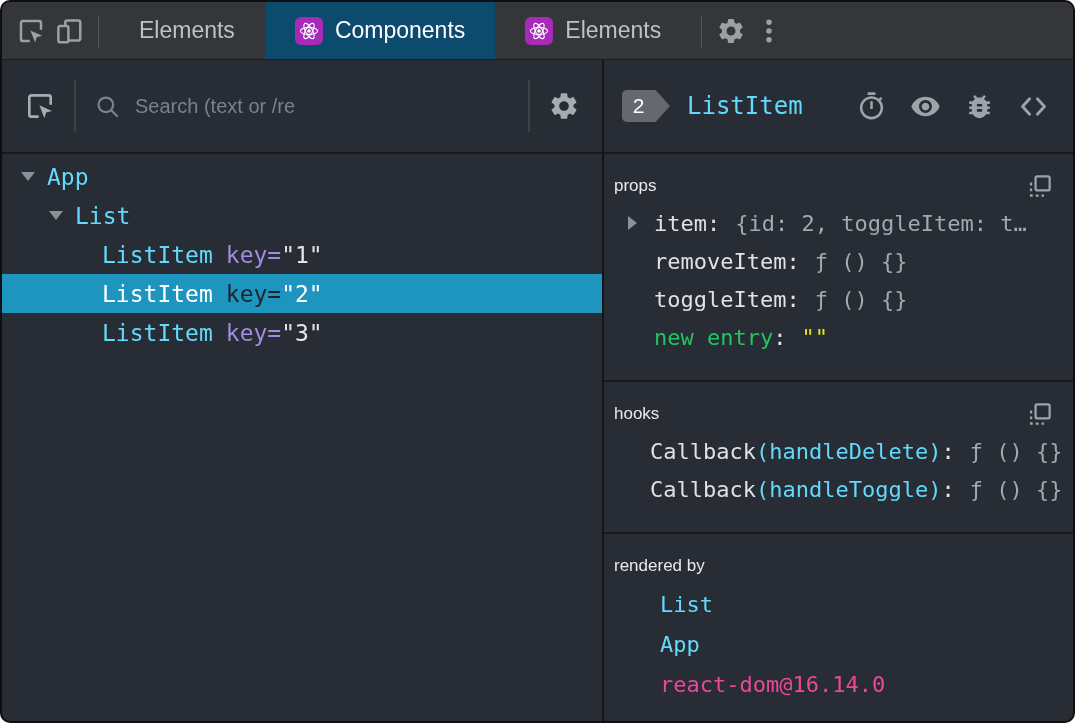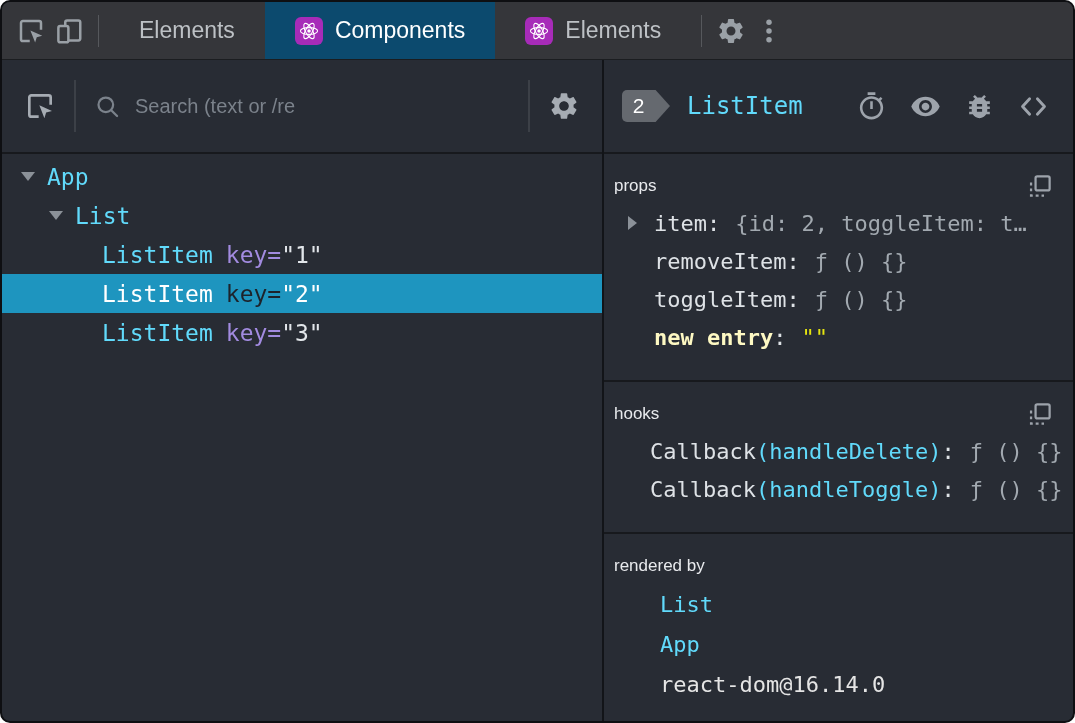--- a/index.html
+++ b/index.html
@@ -124,27 +124,27 @@
   .kv-row { height: 38px; display: flex; align-items: center; padding-left: 14px; white-space: pre; }
   .kv-arrow-slot { width: 26px; flex: 0 0 26px; display: flex; align-items: center; }
   .arrow-right {
     width: 0; height: 0;
     border-top: 7px solid transparent; border-bottom: 7px solid transparent;
     border-left: 9px solid #8b9198; cursor: pointer;
   }
   .k { color: #dee2e6; }
   .k-sep { color: #dee2e6; margin-right: 15px; }
   .v { color: #a2a9b0; }
-  .kv-row.muted .k { color: #fef9c3; font-weight: bold; }
+  .kv-row.muted .k { color: #22c55e; }
   .v.yellow { color: #e5e510; }
   .hook-param { color: #61dafb; }
 
   .rb-row { height: 40px; display: flex; align-items: center; padding-left: 46px; white-space: pre; }
   .rb-link { color: #61dafb; cursor: pointer; }
-  .rb-plain { color: #e5e5e5; }
+  .rb-plain { color: #ec4899; }
   .hooks-row { padding-left: 36px; }
 </style>
 </head>
 <body>
 
 <div class="window">
 
   <div class="toolbar">
     <div class="tb-iconbtn" style="margin-left:10px">
       <svg viewBox="0 0 24 24">

